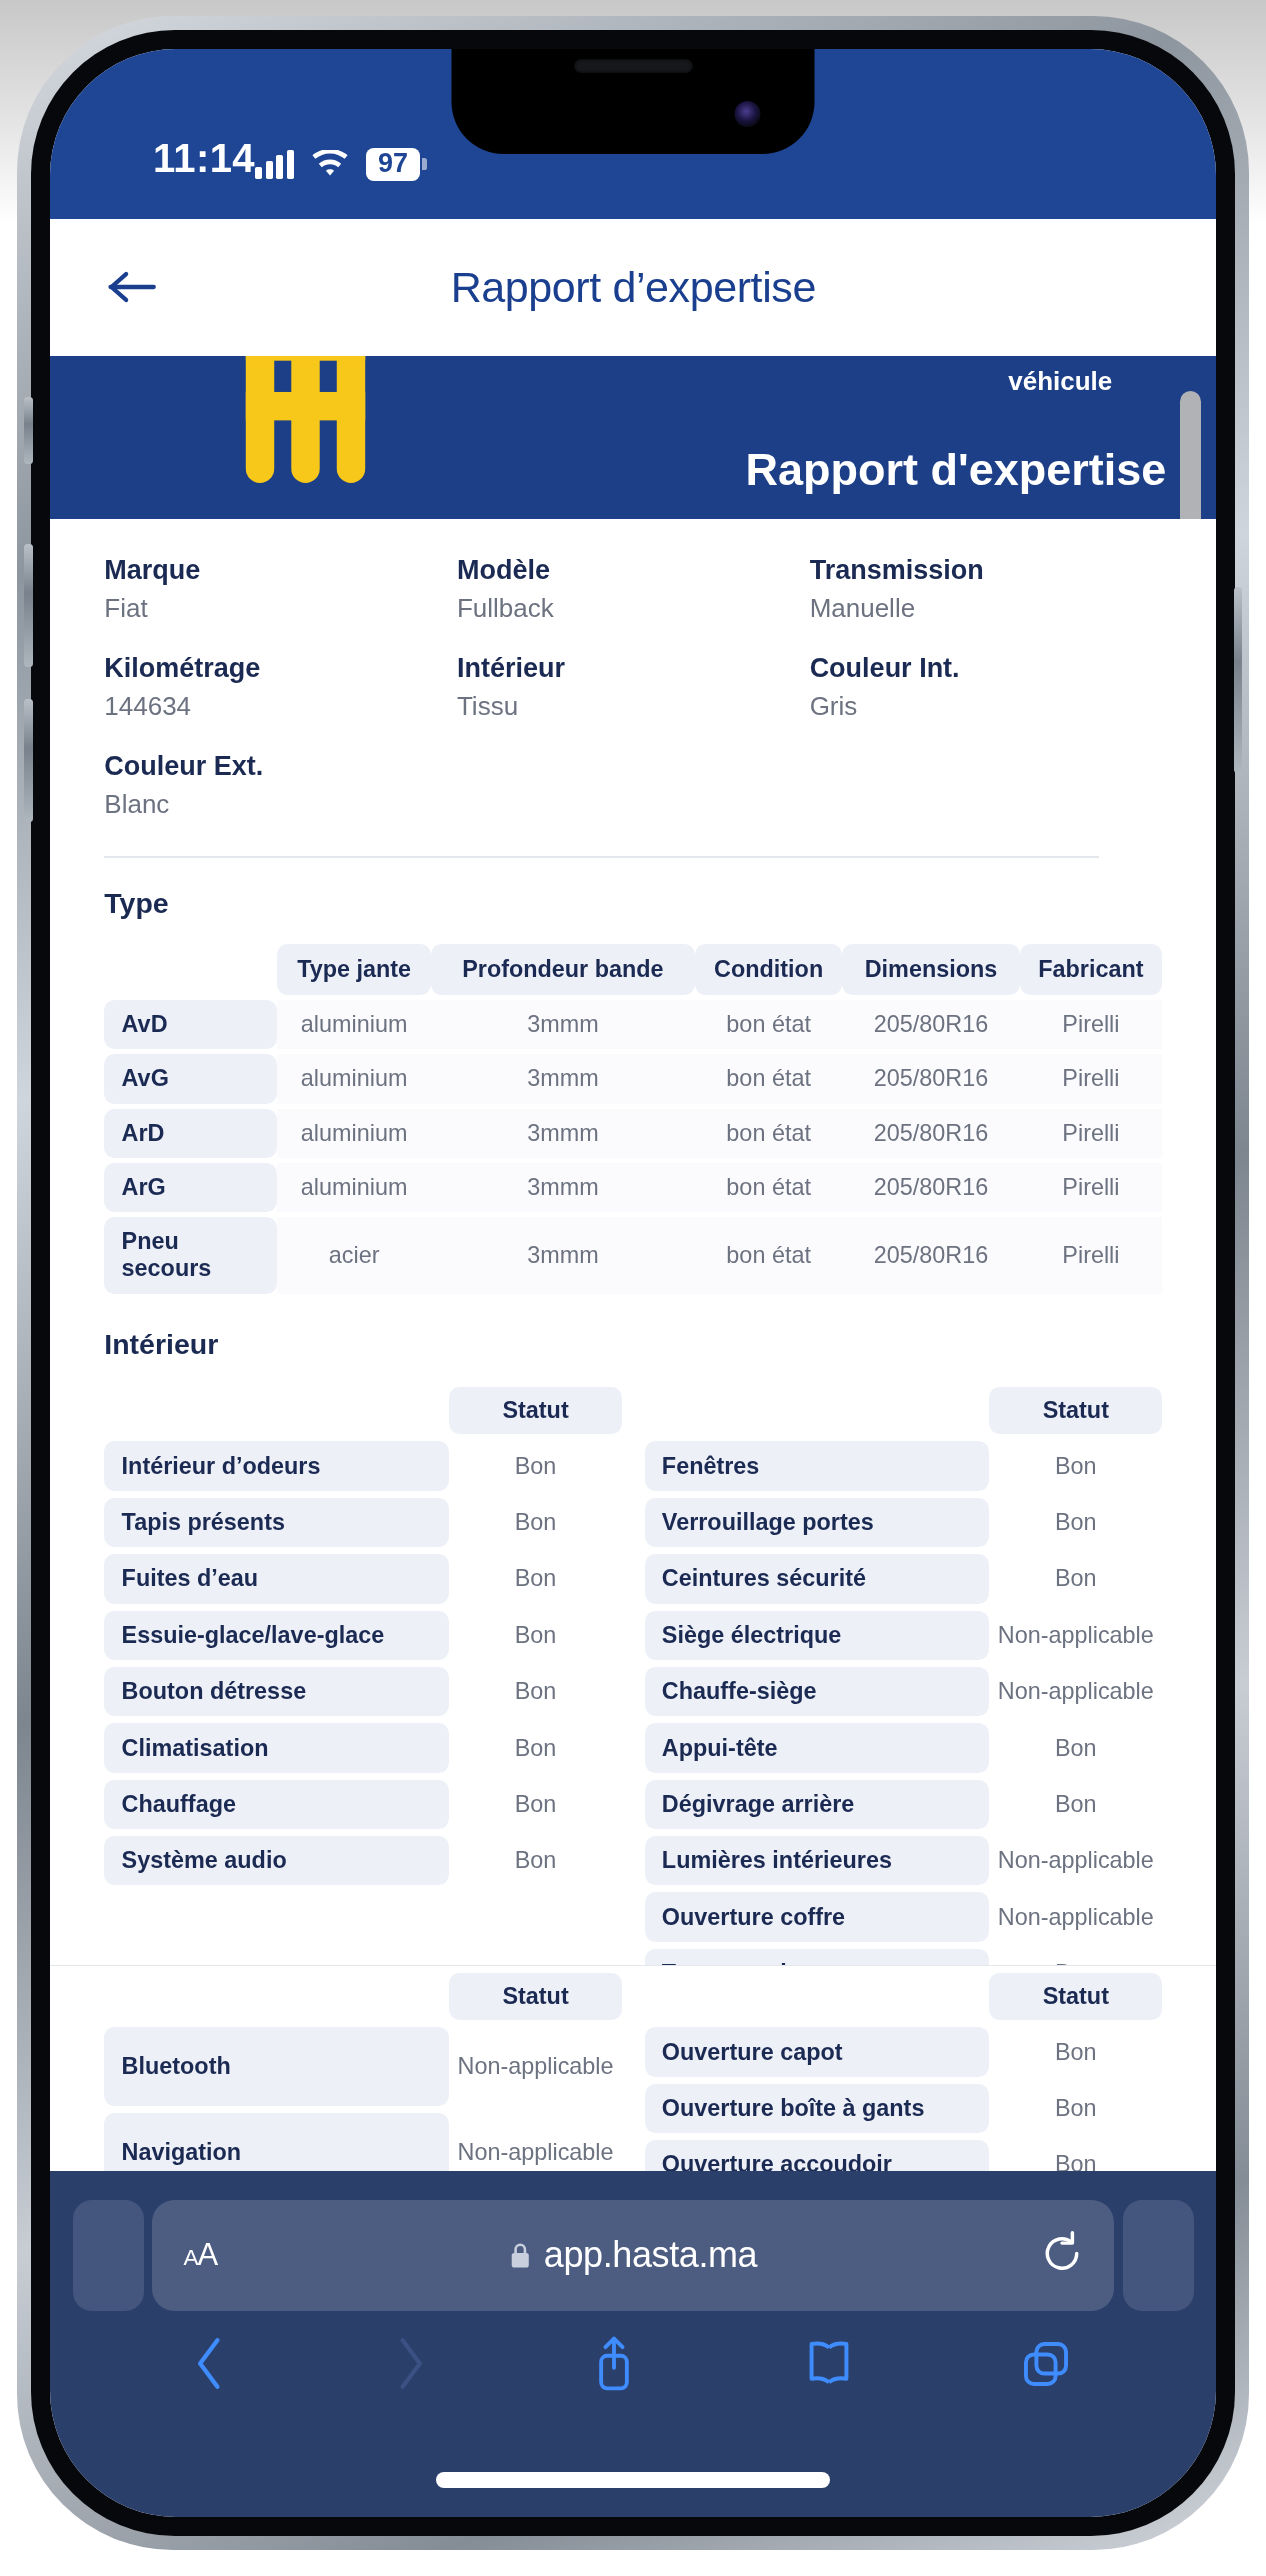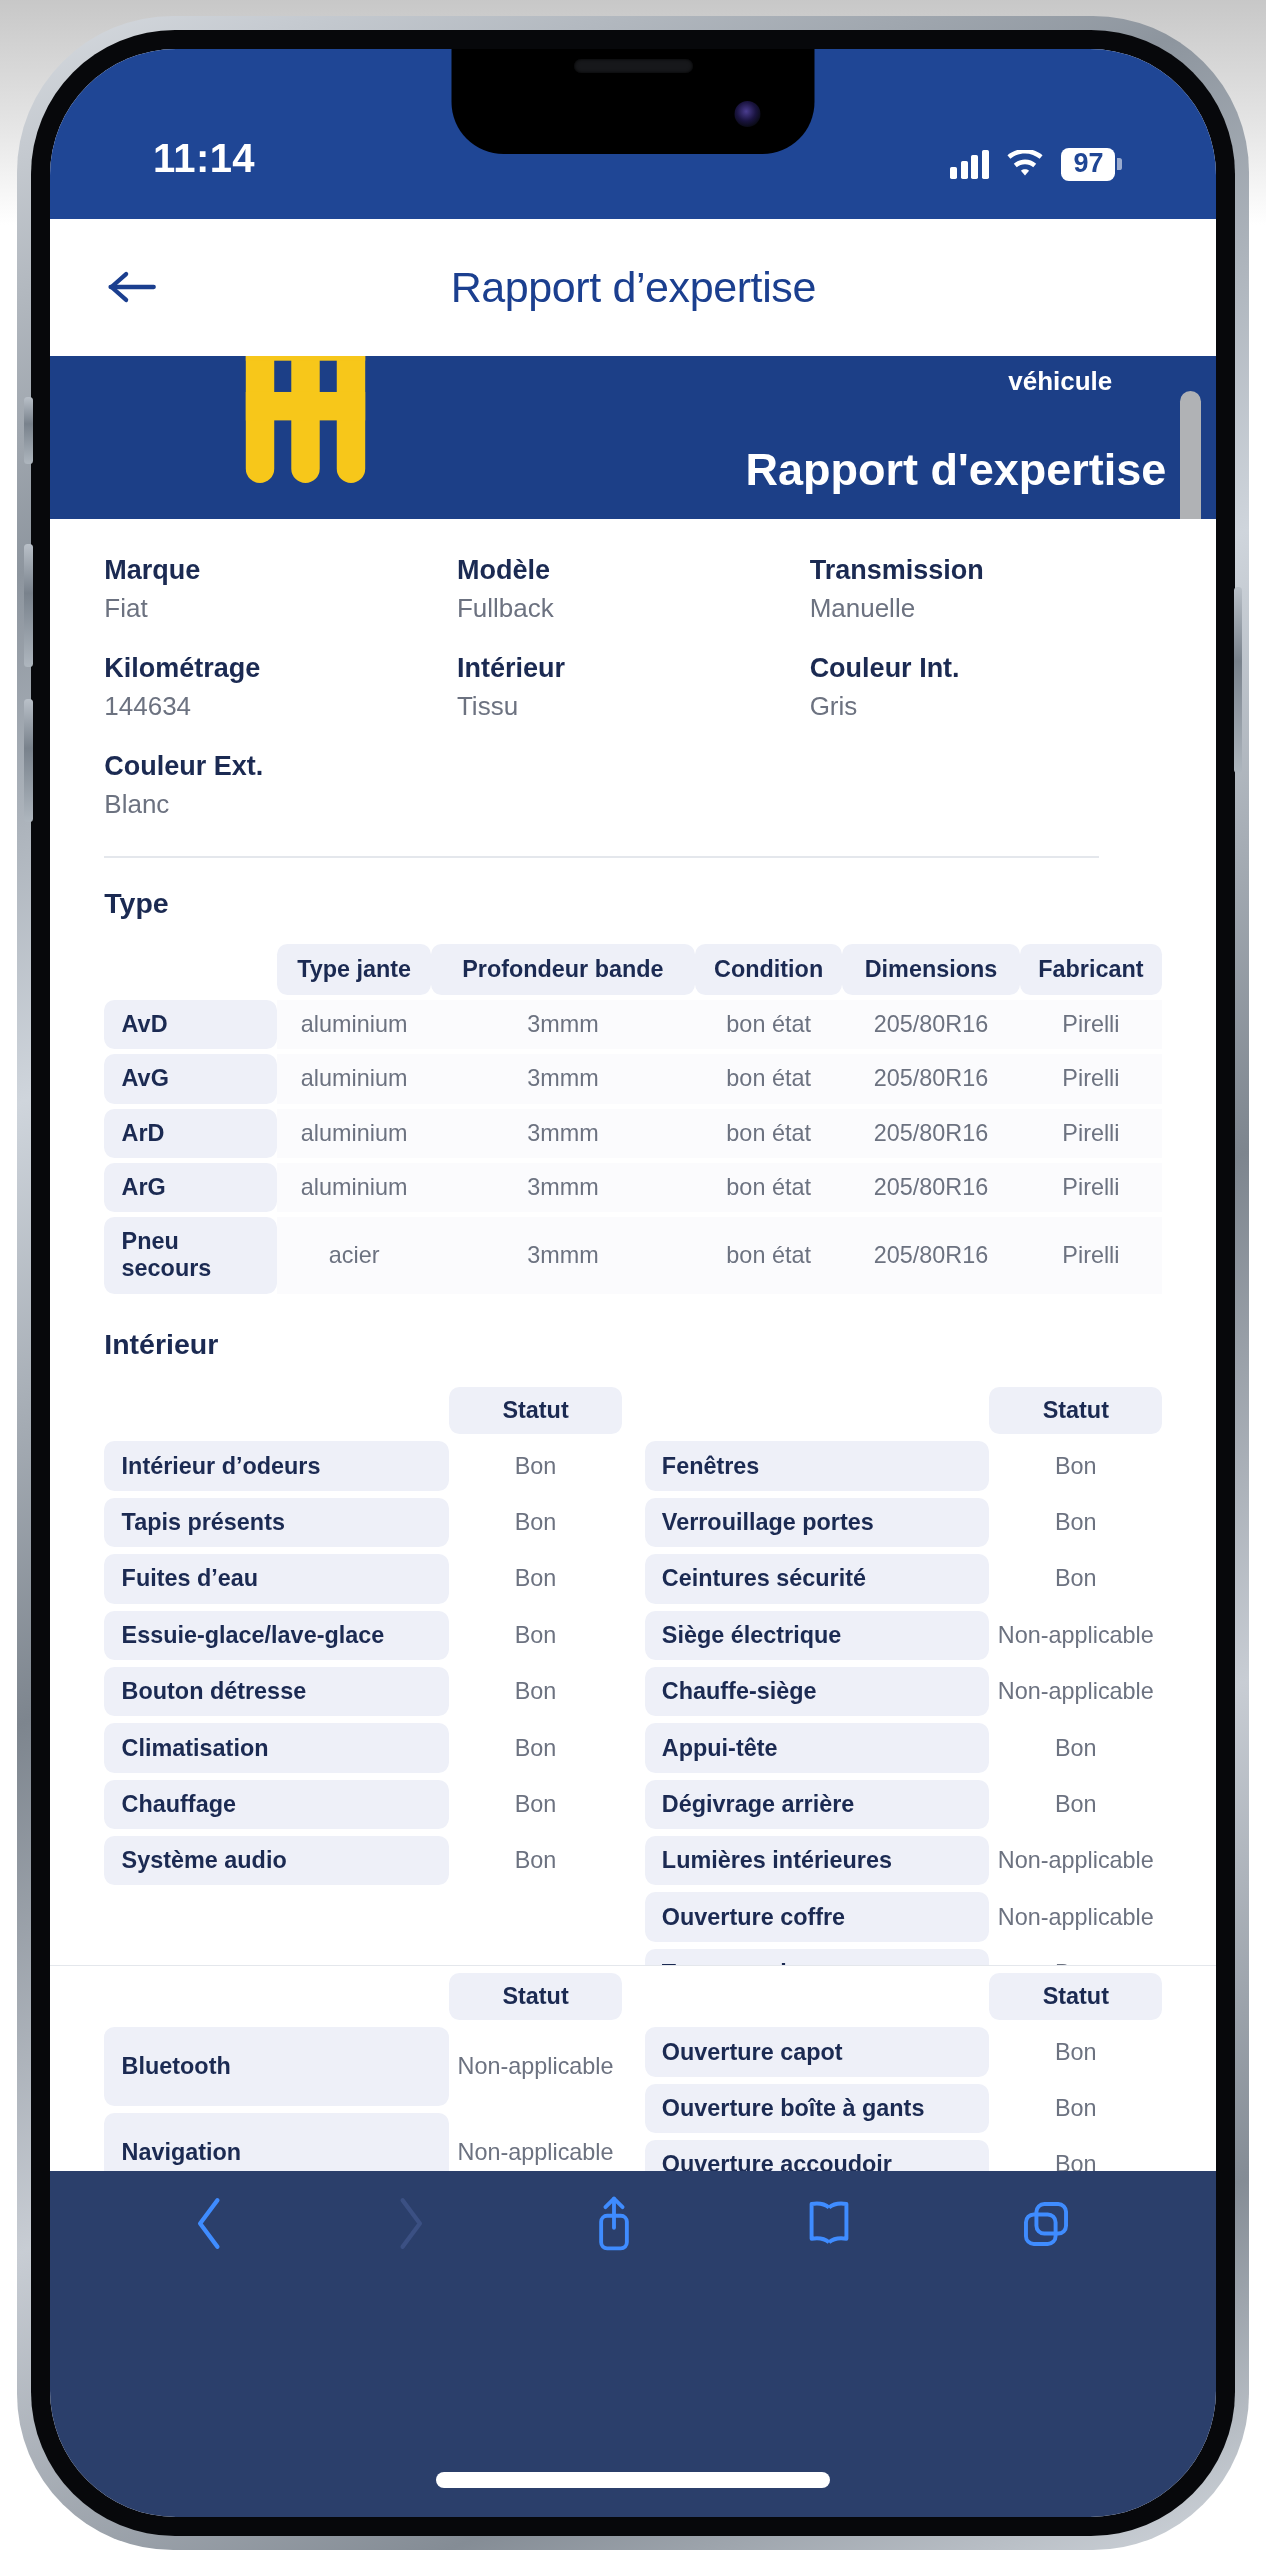--- a/index.html
+++ b/index.html
@@ -66,21 +66,20 @@
   .btn-power  { right: 7px; top: 571px; width: 8.7px; height: 186px; }
 
   
   .statusbar {
     position: relative;
     height: 170px;
     background: #1f4695;
     display: flex;
     align-items: flex-end;
     padding: 0 87px 38px 87px;
-    justify-content: space-between;
   }
   .clock {
     color: #fff;
     font-size: 40px;
     font-weight: 600;
     letter-spacing: 0.4px;
     margin-left: 15.6px;
   }
   .status-right {
     display: flex;
@@ -724,20 +723,42 @@
                 <td class="name">Mirroir courtoisie</td>
                 <td class="stat">Non-applicable</td>
               </tr>
             </tbody>
           </table>
 
         </div>
       </div>
 
       <div class="safari">
+        <div class="safari-top">
+          <div class="tab-edge"></div>
+          <div class="urlbar">
+            <div class="aa">
+              <span class="small">A</span><span>A</span>
+            </div>
+            <div class="url-center">
+              <svg width="22.5" height="29" viewBox="0 0 26 34">
+                <rect x="3" y="14" width="20" height="17" rx="3" fill="#c9cfdc"></rect>
+                <path d="M7.5 14v-4a5.5 5.5 0 0 1 11 0v4" stroke="#c9cfdc" stroke-width="3" fill="none"></path>
+              </svg>
+              <span class="url-text">app.hasta.ma</span>
+            </div>
+            <div class="reload">
+              <svg width="42" height="45" viewBox="0 0 48 52">
+                <path d="M41 26a17 17 0 1 1-6-13" stroke="#fff" stroke-width="4" fill="none" stroke-linecap="round"></path>
+                <path d="M36 2v12h-12" stroke="#fff" stroke-width="4" fill="none" stroke-linecap="round" stroke-linejoin="round"></path>
+              </svg>
+            </div>
+          </div>
+          <div class="tab-edge"></div>
+        </div>
 
         <div class="safari-bottom">
           <div class="sbtn">
             <svg width="35" height="57" viewBox="0 0 40 66">
                 <path d="M28 6L8 33l20 27" stroke="currentColor" stroke-width="5" fill="none" stroke-linecap="round" stroke-linejoin="round"></path>
               </svg>
           </div>
           <div class="sbtn disabled">
             <svg width="35" height="57" viewBox="0 0 40 66">
                 <path d="M12 6l20 27-20 27" stroke="currentColor" stroke-width="5" fill="none" stroke-linecap="round" stroke-linejoin="round"></path>

